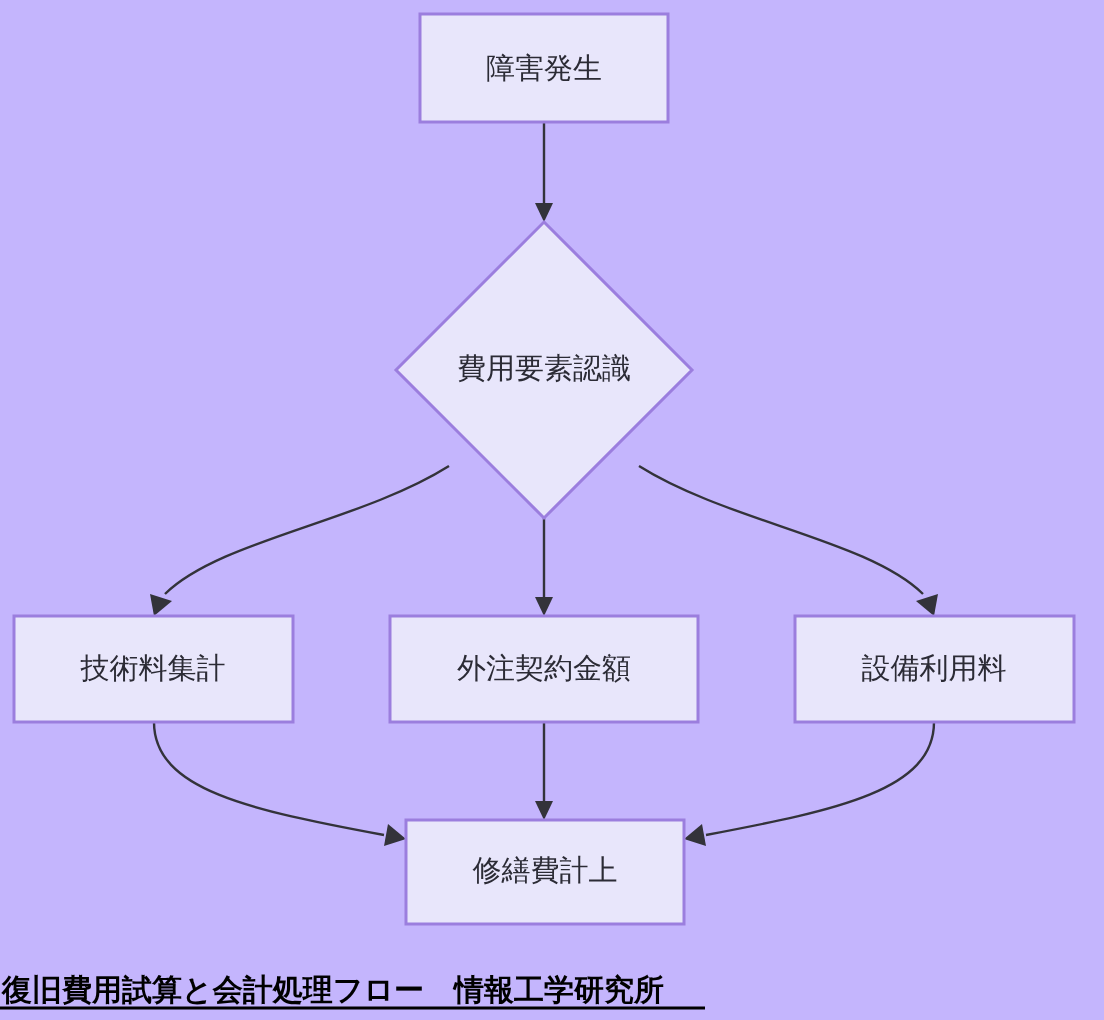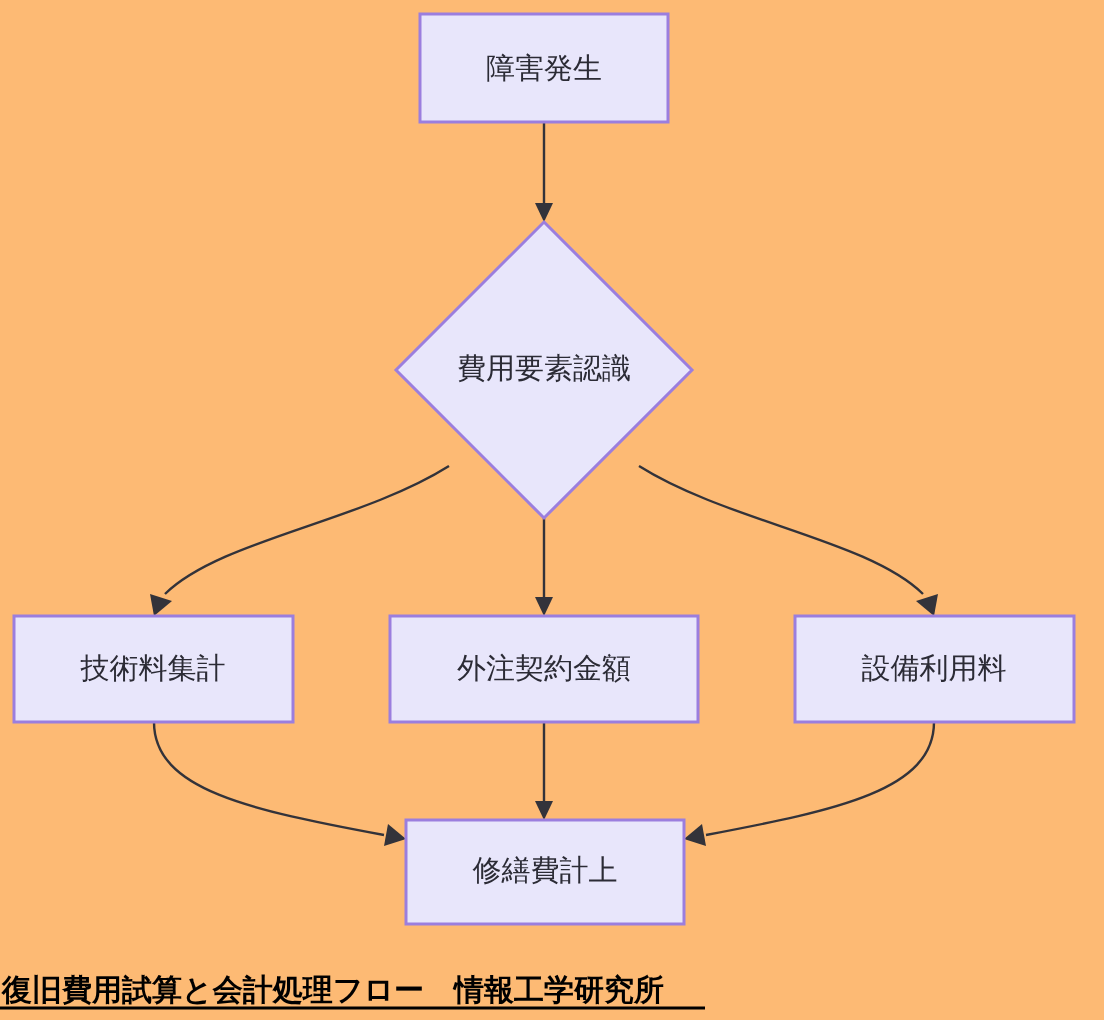--- a/index.html
+++ b/index.html
@@ -11,21 +11,21 @@
   body {
     width: 1104px;
     height: 1020px;
     font-family: "Liberation Sans", "DejaVu Sans", sans-serif;
     overflow: hidden;
   }
   #diagram-root {
     position: relative;
     width: 1104px;
     height: 1020px;
-    background: #fdba74;
+    background: #c4b5fd;
   }
   svg.flow-canvas {
     position: absolute;
     top: 0;
     left: 0;
     width: 1104px;
     height: 1020px;
     display: block;
   }
   .node-shape {

